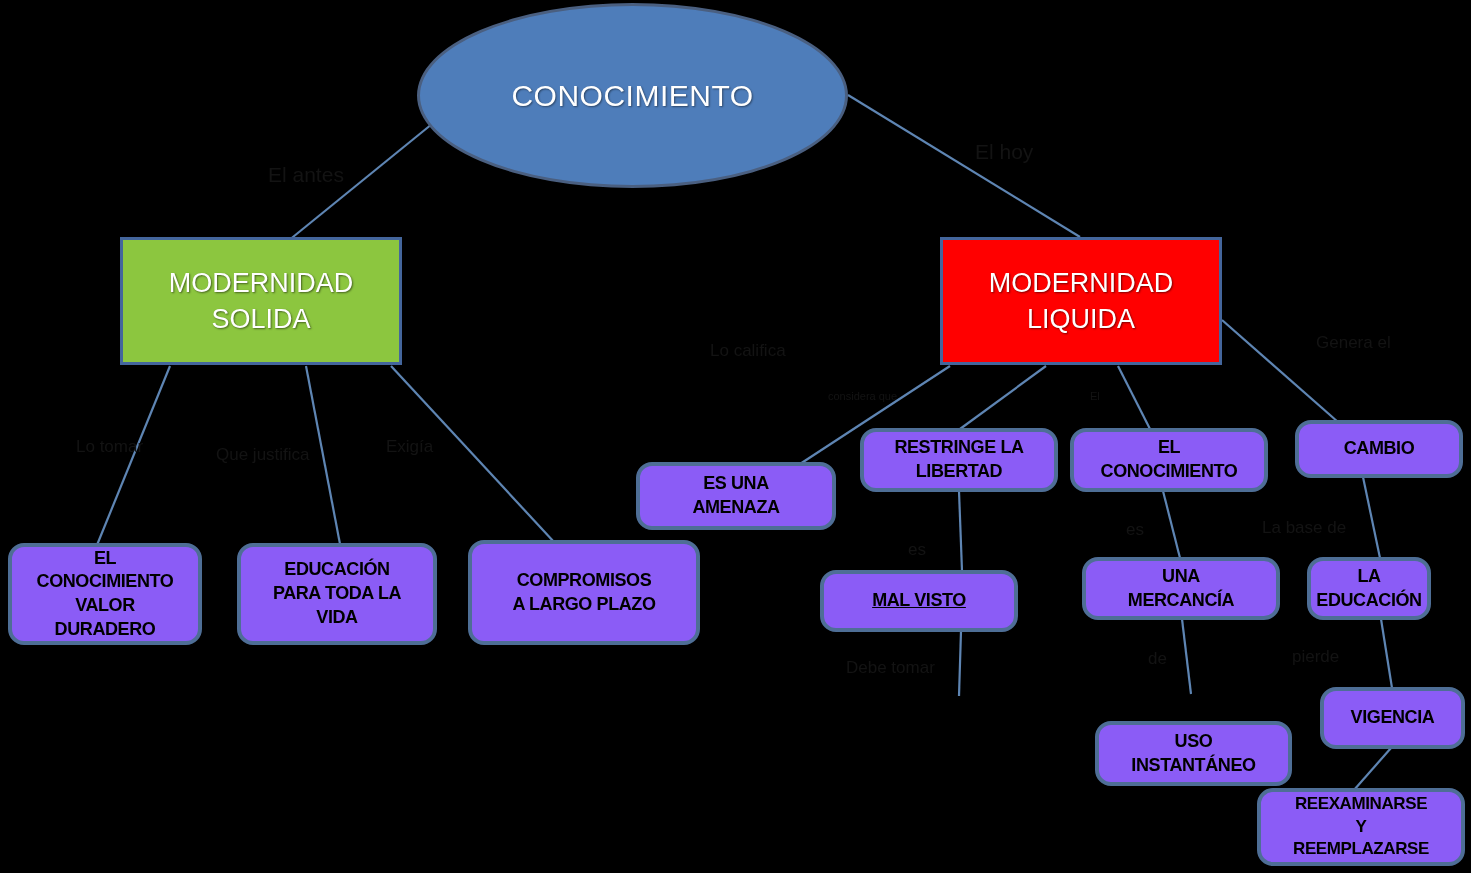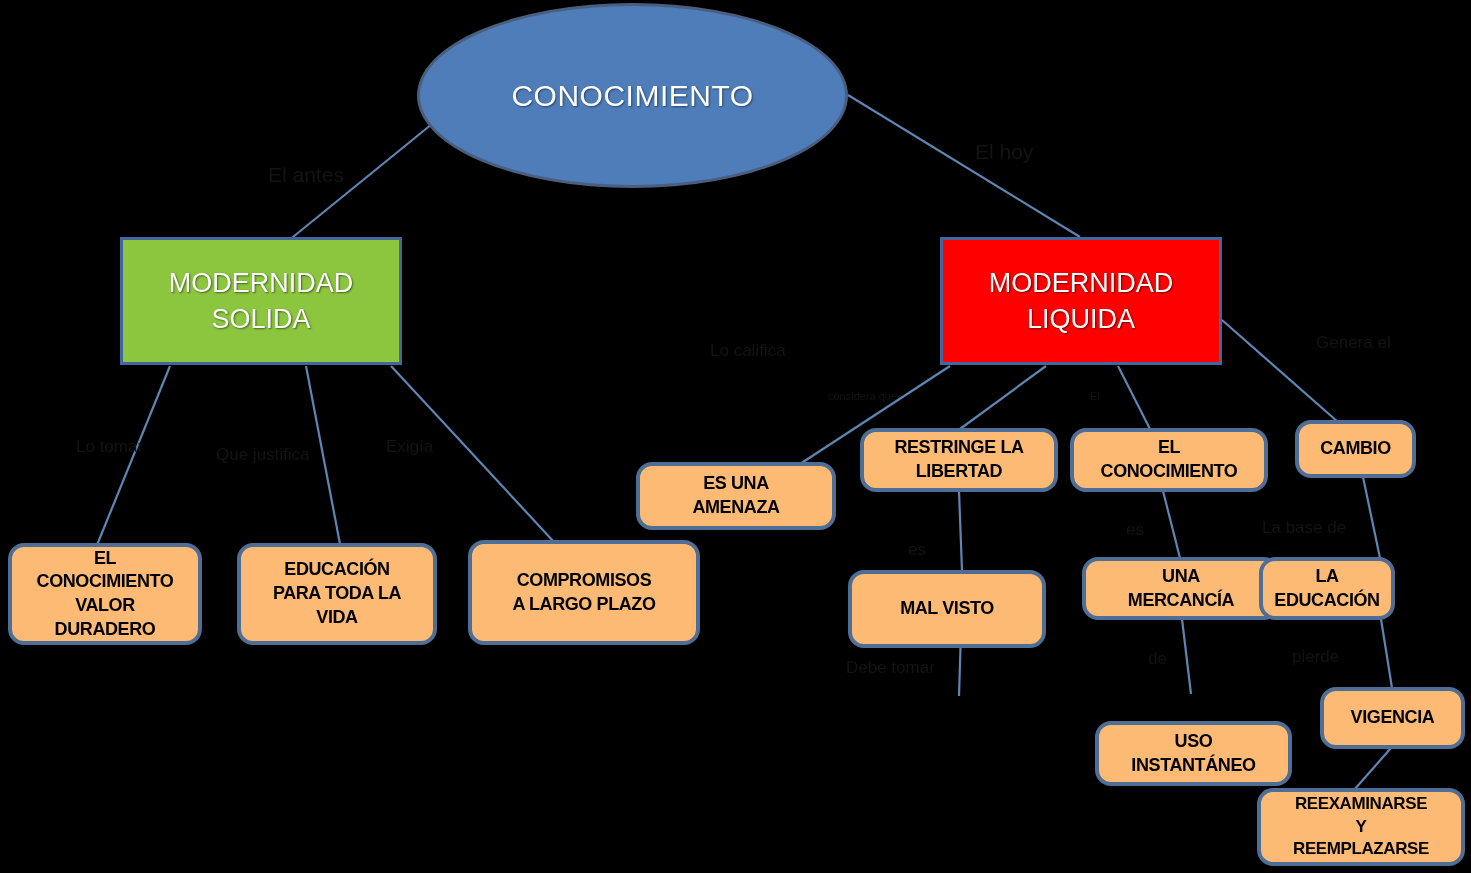--- a/index.html
+++ b/index.html
@@ -42,21 +42,21 @@
   .branch {
     border: 3px solid #44669C;
     color: #FFFFFF;
     font-size: 27px;
     line-height: 1.35;
     text-shadow: 1px 1px 2px rgba(0,0,0,0.5);
   }
   .branch.solida { background: #8CC63F; }
   .branch.liquida { background: #FF0000; }
   .leaf {
-    background: #fdba74;
+    background: #8b5cf6;
     border: 4px solid #4E6E96;
     border-radius: 16px;
     color: #000000;
     font-weight: bold;
     font-size: 18px;
     line-height: 1.32;
     letter-spacing: -0.4px;
   }
   .leaf.small { font-size: 17px; }
   .edge-label {
@@ -110,26 +110,26 @@
 VIDA</div>
   <div class="node leaf" style="left:468px; top:540px; width:232px; height:105px;">COMPROMISOS
 A LARGO PLAZO</div>
 
   <div class="node leaf" style="left:636px; top:462px; width:200px; height:68px;">ES UNA
 AMENAZA</div>
   <div class="node leaf" style="left:860px; top:428px; width:198px; height:64px;">RESTRINGE LA
 LIBERTAD</div>
   <div class="node leaf" style="left:1070px; top:428px; width:198px; height:64px;">EL
 CONOCIMIENTO</div>
-  <div class="node leaf" style="left:1295px; top:420px; width:121px; height:58px;">CAMBIO</div>
+  <div class="node leaf" style="left:1295px; top:420px; width:168px; height:58px;">CAMBIO</div>
 
-  <div class="node leaf" style="left:848px; top:570px; width:198px; height:78px;">MAL VISTO</div>
+  <div class="node leaf" style="left:820px; top:570px; width:198px; height:62px;text-decoration:underline;">MAL VISTO</div>
   <div class="node leaf" style="left:1082px; top:557px; width:198px; height:63px;">UNA
 MERCANCÍA</div>
-  <div class="node leaf" style="left:1259px; top:557px; width:136px; height:63px;">LA
+  <div class="node leaf" style="left:1307px; top:557px; width:124px; height:63px;">LA
 EDUCACIÓN</div>
 
   <div class="node leaf" style="left:1095px; top:694px; width:197px; height:65px;margin-top:27px;">USO
 INSTANTÁNEO</div>
   <div class="node leaf small" style="left:1257px; top:788px; width:208px; height:78px;">REEXAMINARSE
 Y
 REEMPLAZARSE</div>
 
   <div class="node leaf" style="left:1320px; top:687px; width:145px; height:62px;">VIGENCIA</div>
 

